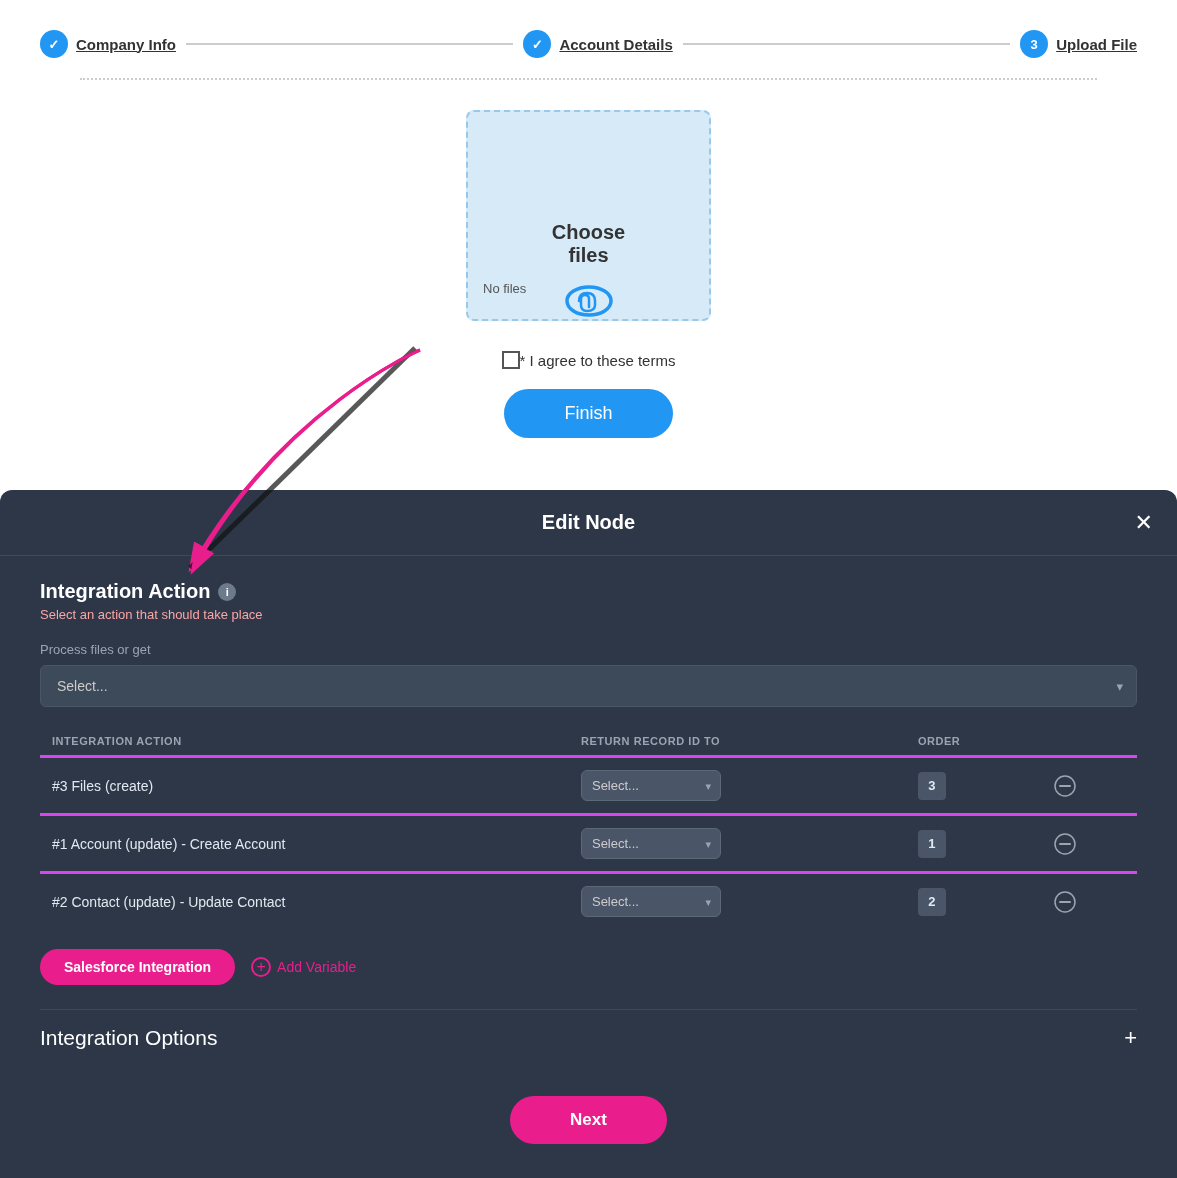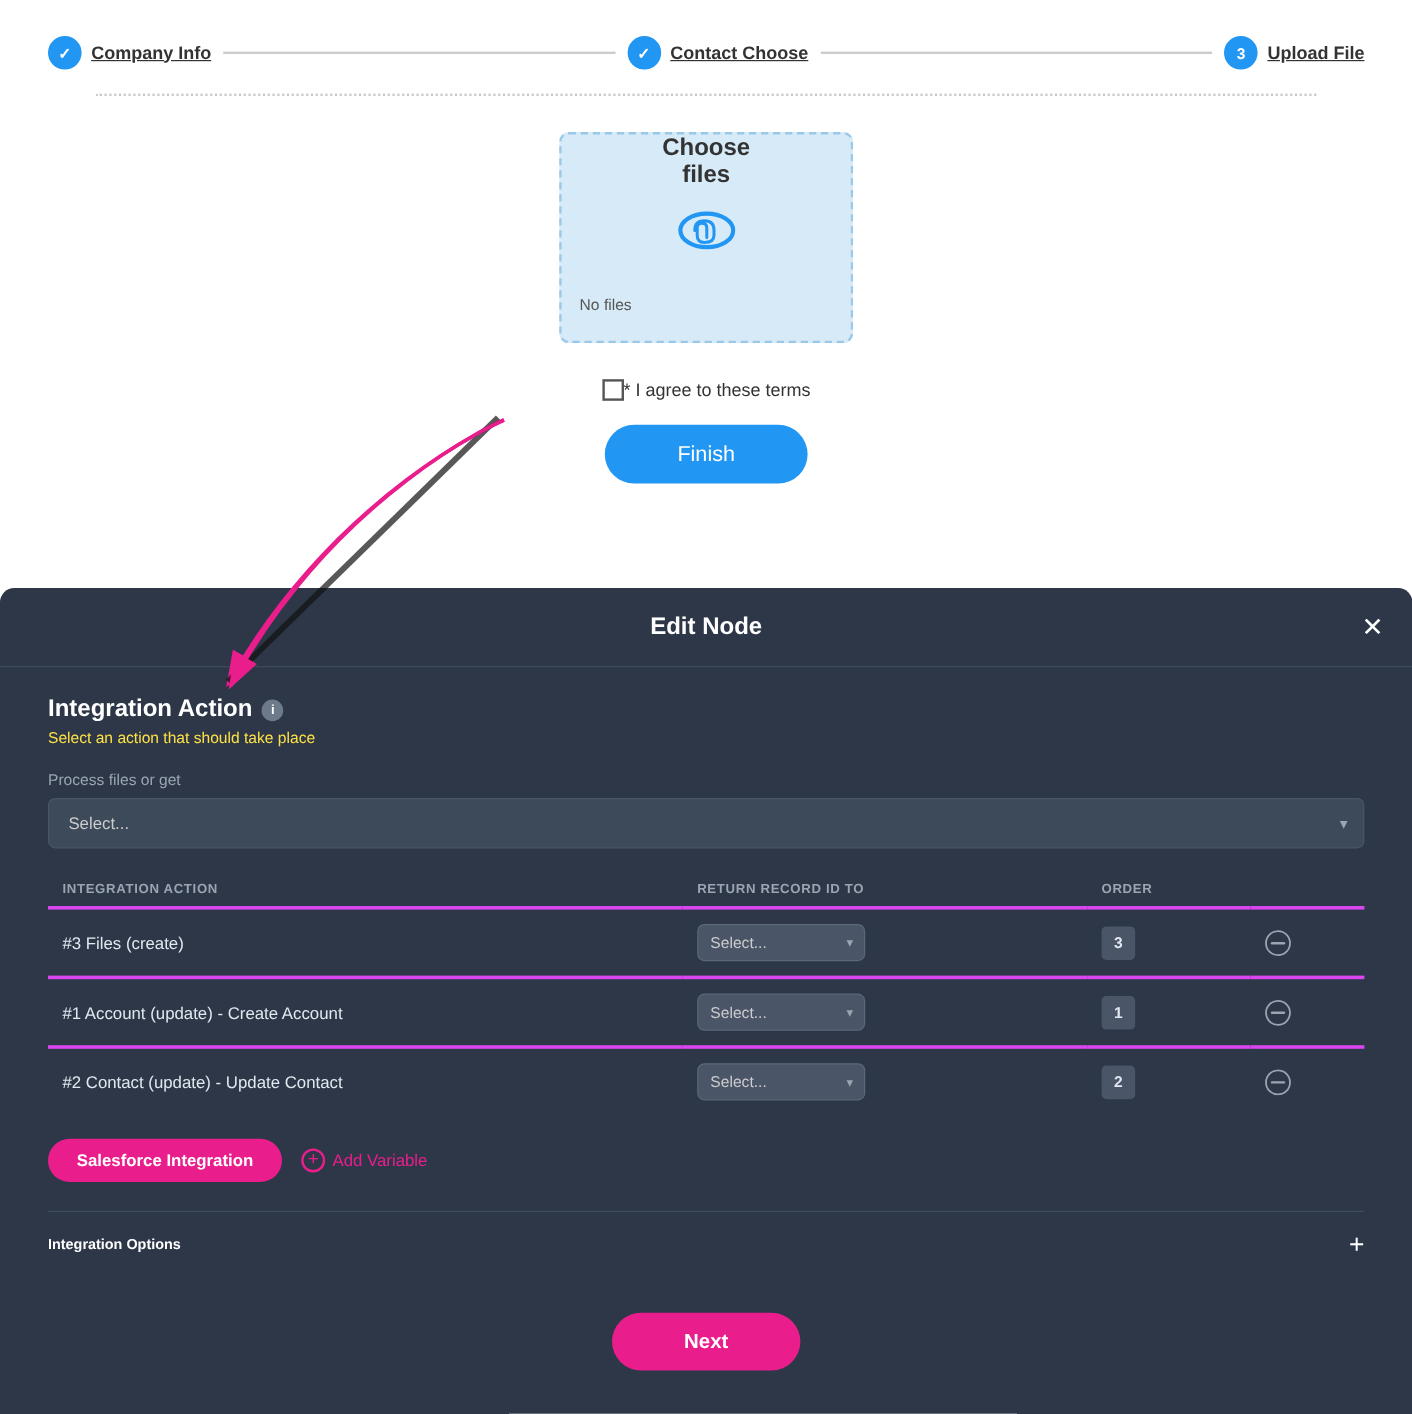--- a/index.html
+++ b/index.html
@@ -71,28 +71,28 @@
     
     .upload-container {
       display: flex;
       flex-direction: column;
       align-items: center;
       margin: 20px auto 30px;
     }
 
     .upload-zone {
       width: 245px;
-      height: 176px;
+      height: 211px;
       background: #d6eaf8;
       border: 2px dashed #9ac8e8;
       border-radius: 8px;
       display: flex;
       flex-direction: column;
       align-items: center;
-      justify-content: flex-start;
+      justify-content: flex-end;
       cursor: pointer;
       position: relative;
     }
 
     .upload-zone-text {
       font-size: 20px;
       font-weight: 600;
       color: #333;
       text-align: center;
       margin-bottom: 16px;
@@ -210,21 +210,21 @@
       color: #fff;
       font-size: 11px;
       display: inline-flex;
       align-items: center;
       justify-content: center;
       cursor: pointer;
     }
 
     .section-subtitle {
       font-size: 13px;
-      color: #fde047;
+      color: #fca5a5;
       margin-bottom: 20px;
     }
 
     .field-label {
       font-size: 13px;
       color: #9aa5b1;
       margin-bottom: 8px;
     }
 
     .select-wrapper {
@@ -389,22 +389,22 @@
     .integration-options-row {
       display: flex;
       align-items: center;
       justify-content: space-between;
       padding: 16px 0;
       border-top: 1px solid #3d4a5a;
       margin-bottom: 20px;
     }
 
     .integration-options-label {
-      font-size: 12px;
-      font-weight: 700;
+      font-size: 21px;
+      font-weight: 400;
       color: #fff;
     }
 
     .expand-btn {
       background: none;
       border: none;
       color: #fff;
       font-size: 22px;
       cursor: pointer;
       line-height: 1;
@@ -452,21 +452,21 @@
       </div>
       <span class="step-label">Company Info</span>
     </div>
 
     <div class="step-line"></div>
 
     <div class="step">
       <div class="step-circle">
         <span>✓</span>
       </div>
-      <span class="step-label">Contact Choose</span>
+      <span class="step-label">Account Details</span>
     </div>
 
     <div class="step-line"></div>
 
     <div class="step">
       <div class="step-circle">
         <span>3</span>
       </div>
       <span class="step-label">Upload File</span>
     </div>

